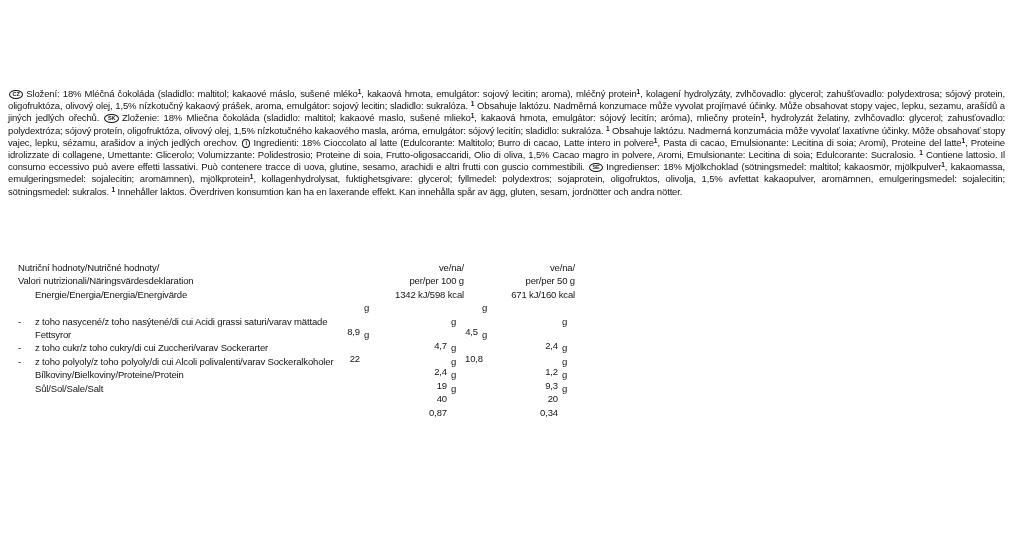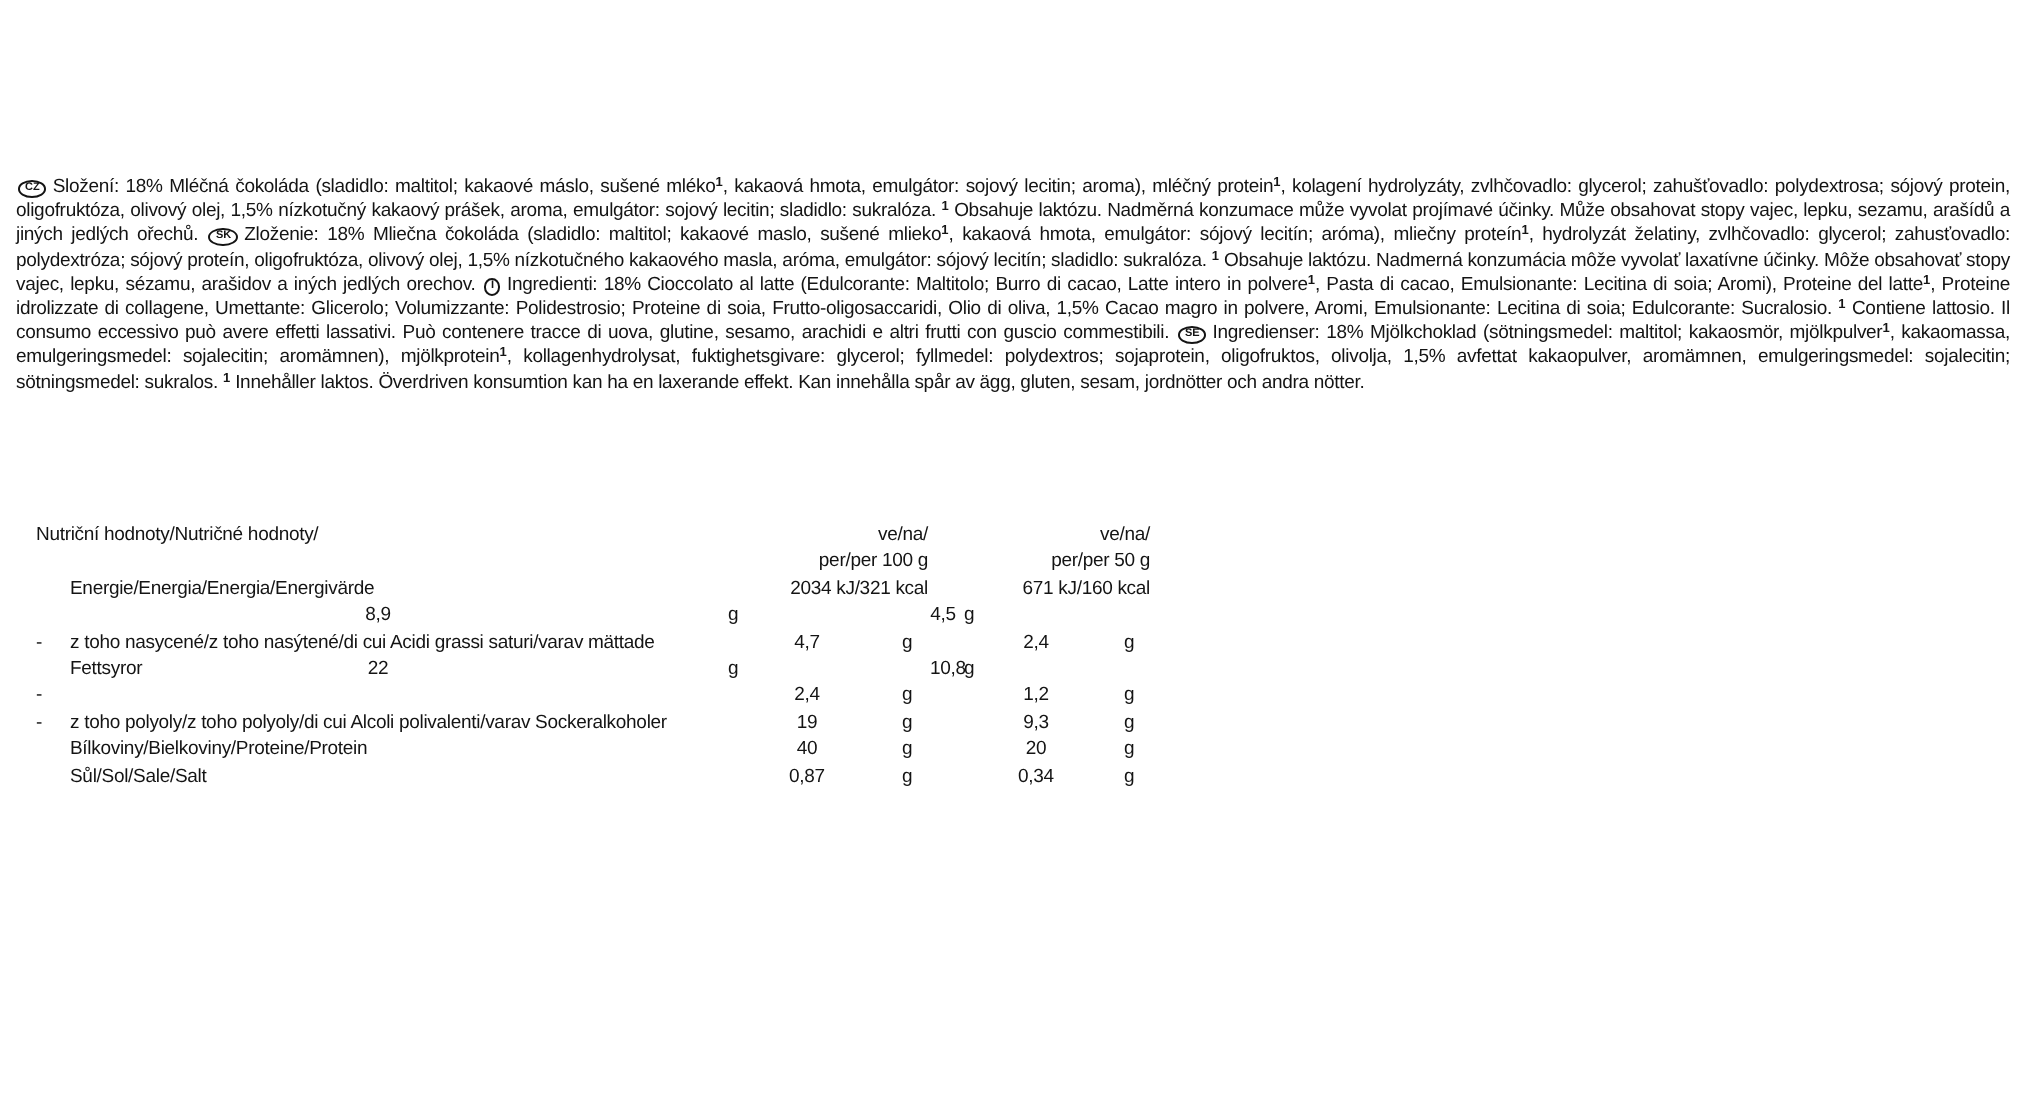--- a/index.html
+++ b/index.html
@@ -44,21 +44,21 @@
     letter-spacing:-0.15px;
     color:#141414;
   }
   .nrow{
     display:grid;
     grid-template-columns:342px 87px 18px 13px 80px 18px;
     height:13.4px;
   }
   .nrow .lbl{display:flex;}
   .nrow .dash{display:inline-block;width:17px;flex:0 0 17px;}
-  .nrow .num{text-align:center;}
+  .nrow .num{text-align:right;margin-top:24px;}
   .nrow .unit{text-align:left;padding-left:4px;}
   .nrow .span1{grid-column:2 / 4;text-align:right;padding-right:1px;}
   .nrow .span2{grid-column:5 / 7;text-align:right;padding-right:1px;}
   .nrow.hdr{font-weight:normal;}
 </style>
 </head>
 <body>
 
 <div class="page">
 
@@ -68,30 +68,33 @@
 
     <div class="nrow hdr">
       <div class="lbl">
           <span>Nutriční hodnoty/Nutričné hodnoty/</span>
         </div>
       <div class="span1">ve/na/</div>
       <div class="span2">ve/na/</div>
     </div>
 
     <div class="nrow hdr">
+      <div class="lbl">
+          <span>Valori nutrizionali/Näringsvärdesdeklaration</span>
+        </div>
       <div class="span1">per/per 100 g</div>
       <div class="span2">per/per 50 g</div>
     </div>
 
     <div class="nrow">
       <div class="lbl">
           <span class="dash"></span>
           <span>Energie/Energia/Energia/Energivärde</span>
         </div>
-      <div class="span1">2034 kJ/321 kcal</div>
+      <div class="span1">1342 kJ/598 kcal</div>
       <div class="span2">671 kJ/160 kcal</div>
     </div>
 
     <div class="nrow">
       <div class="num">8,9</div>
       <div class="unit">g</div>
       <div></div>
       <div class="num">4,5</div>
       <div class="unit">g</div>
     </div>
@@ -112,20 +115,21 @@
       <div class="num">22</div>
       <div class="unit">g</div>
       <div></div>
       <div class="num">10,8</div>
       <div class="unit">g</div>
     </div>
 
     <div class="nrow">
       <div class="lbl">
           <span class="dash">-</span>
+          <span>z toho cukr/z toho cukry/di cui Zuccheri/varav Sockerarter</span>
         </div>
       <div class="num">2,4</div>
       <div class="unit">g</div>
       <div></div>
       <div class="num">1,2</div>
       <div class="unit">g</div>
     </div>
 
     <div class="nrow">
       <div class="lbl">

